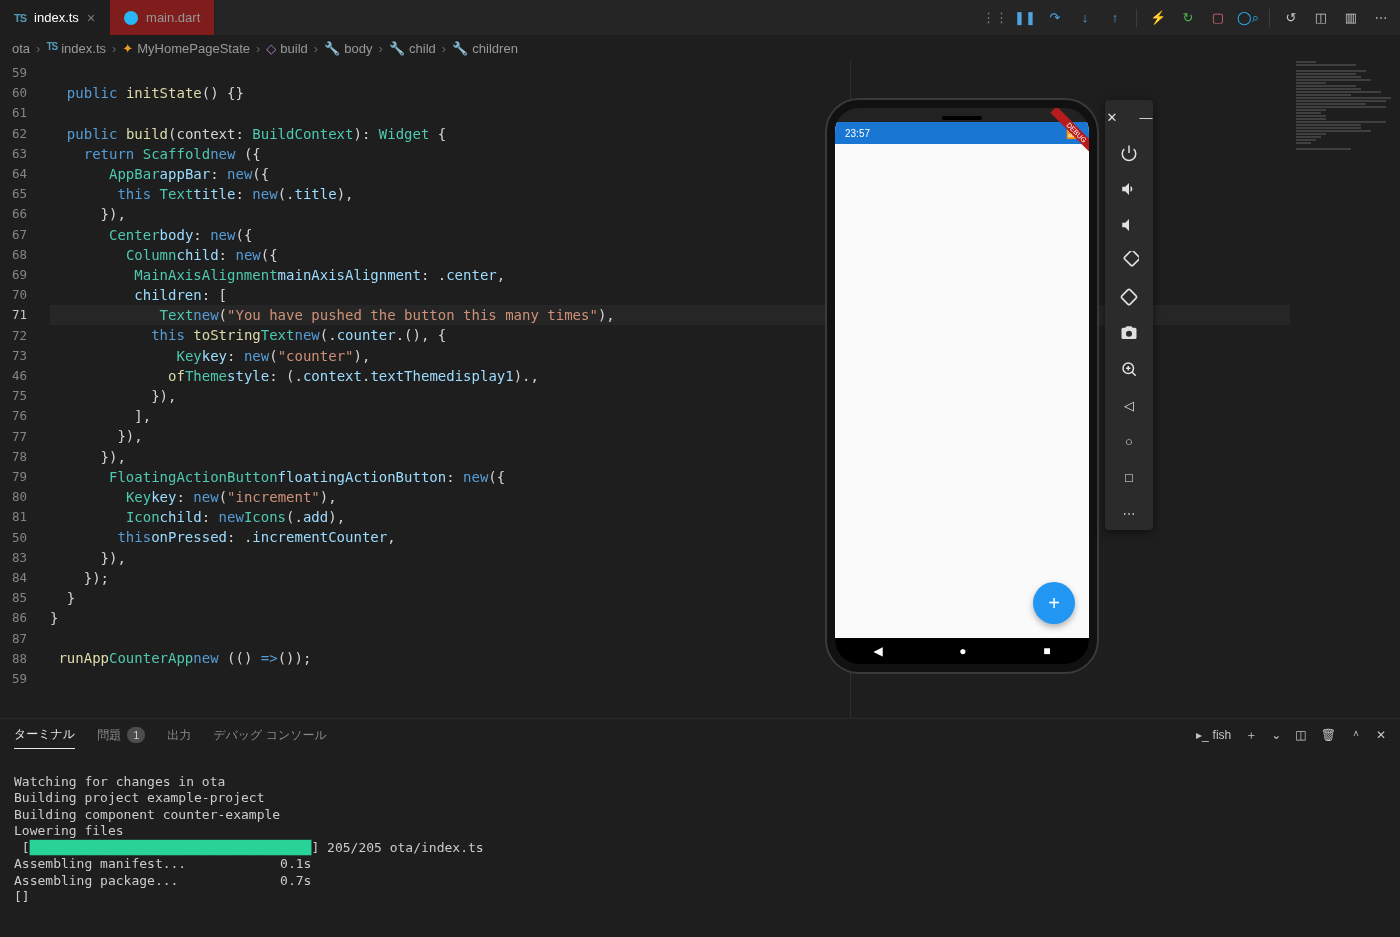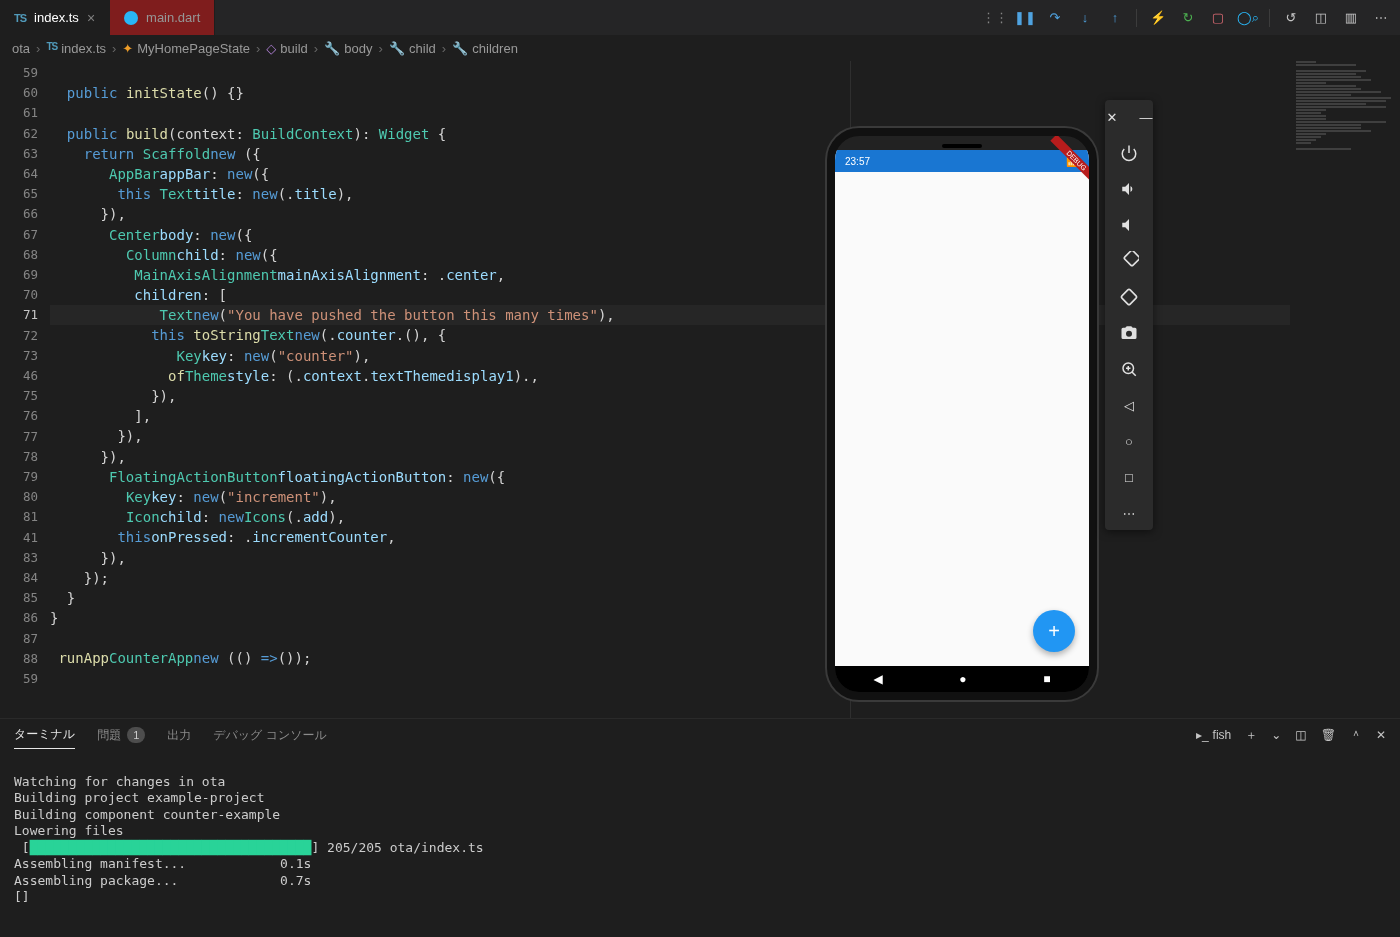--- a/index.html
+++ b/index.html
@@ -14,21 +14,21 @@
 .toolbar-right { display:flex; align-items:center; gap:12px; padding:0 10px; }
 .toolbar-right .ico { width:18px; height:18px; display:flex; align-items:center; justify-content:center; color:#c5c5c5; cursor:pointer; }
 .toolbar-right .sep { width:1px; height:18px; background:#3c3c3c; }
 .breadcrumb { height:26px; display:flex; align-items:center; padding:0 12px; gap:6px; font-size:13px; color:#999; }
 .breadcrumb .bc { display:flex; align-items:flex-start; gap:4px; }
 .breadcrumb .sep { color:#666; }
 .breadcrumb .ts-icn { color:#519aba; font-size:10px; font-weight:bold; letter-spacing:-1px; }
 .breadcrumb .cls-icn { color:#ee9d28; }
 .breadcrumb .mth-icn { color:#b180d7; }
 .editor-area { position:relative; height:657px; display:flex; }
-.gutter { width:50px; text-align:right; padding-right:12px; color:#858585; font-family:Menlo,Consolas,monospace; font-size:12.5px; line-height:20.2px; padding-top:2px; user-select:none; }
+.gutter { width:50px; padding-right:12px; color:#858585; font-family:Menlo,Consolas,monospace; font-size:12.5px; line-height:20.2px; padding-top:2px; user-select:none;padding-left:12px; }
 .gutter .ln.cur { color:#c6c6c6; }
 .code { flex:1; font-family:Menlo,Consolas,monospace; font-size:14px; line-height:20.2px; padding-top:2px; white-space:pre; position:relative; }
 .code .cline { height:20.2px; }
 .code .cline.hl { background:rgba(255,255,255,0.04); }
 .k1 { color:#569cd6; } 
 .k2 { color:#4ec9b0; } 
 .fn { color:#dcdcaa; } 
 .str { color:#ce9178; } 
 .pun { color:#d4d4d4; }
 .id { color:#9cdcfe; }
@@ -40,21 +40,21 @@
 .panel-tabs { height:32px; display:flex; align-items:center; padding:0 14px; gap:22px; font-size:12px; }
 .ptab { color:#8b8b8b; cursor:pointer; padding:5px 0; display:flex; align-items:center; gap:6px; }
 .ptab.active { color:#e7e7e7; border-bottom:1px solid #e7e7e7; }
 .badge { background:#4d4d4d; color:#ccc; border-radius:10px; padding:0 6px; font-size:11px; line-height:16px; }
 .panel-tabs .spacer { flex:1; }
 .panel-actions { display:flex; align-items:center; gap:14px; color:#c5c5c5; }
 .terminal { padding:6px 14px; font-family:Menlo,Consolas,monospace; font-size:13px; line-height:16.5px; color:#cccccc; white-space:pre; }
 .terminal .pbar { background:#29d398; color:#29d398; }
 
 .emulator { position:absolute; left:827px; top:100px; width:270px; height:572px; }
-.phone-frame { width:270px; height:572px; background:#222; border:8px solid #111; border-radius:32px; box-shadow:0 0 0 2px #3a3a3a; position:relative; overflow:hidden;margin-top:28px; }
+.phone-frame { width:270px; height:572px; background:#222; border:8px solid #111; border-radius:32px; box-shadow:0 0 0 2px #3a3a3a; position:relative; overflow:hidden; }
 .phone-speaker { position:absolute; top:8px; left:50%; transform:translateX(-50%); width:40px; height:4px; background:#000; border-radius:2px; z-index:5;}
 .phone-screen { position:absolute; top:14px; left:0; right:0; bottom:26px; background:#fafafa; }
 .status-bar { height:22px; background:#1976d2; color:#fff; display:flex; align-items:center; padding:0 10px; font-size:10px; position:relative; }
 .debug-banner { position:absolute; right:-20px; top:6px; background:#b71c1c; color:#fff; font-size:7px; padding:1px 20px; transform:rotate(45deg); }
 .app-bar { height:48px; background:#2196f3; color:#fff; display:flex; align-items:center; padding:0 16px; font-size:16px; font-weight:500; }
 .app-body { position:absolute; top:70px; left:0; right:0; bottom:0; display:flex; flex-direction:column; align-items:center; justify-content:center; color:#666; }
 .app-body .msg { font-size:9px; color:#555;}
 .app-body .ctr { font-size:24px; color:#333; margin-top:2px;}
 .fab { position:absolute; right:14px; bottom:14px; width:42px; height:42px; border-radius:50%; background:#2196f3; color:#fff; display:flex; align-items:center; justify-content:center; font-size:20px; box-shadow:0 3px 6px rgba(0,0,0,.3);}
 .nav-bar { position:absolute; bottom:0; left:0; right:0; height:26px; background:#000; display:flex; align-items:center; justify-content:space-around; color:#fff; }
@@ -152,21 +152,21 @@
       <div class="ln">72</div>
       <div class="ln">73</div>
       <div class="ln">46</div>
       <div class="ln">75</div>
       <div class="ln">76</div>
       <div class="ln">77</div>
       <div class="ln">78</div>
       <div class="ln">79</div>
       <div class="ln">80</div>
       <div class="ln">81</div>
-      <div class="ln">41</div>
+      <div class="ln">50</div>
       <div class="ln">83</div>
       <div class="ln">84</div>
       <div class="ln">85</div>
       <div class="ln">86</div>
       <div class="ln">87</div>
       <div class="ln">88</div>
       <div class="ln">59</div>
     </div>
   <div class="code" id="code"><div class="cline"></div><div class="cline"><span style="color: rgb(85, 85, 85);">  </span><span class="k1">public</span><span class="pun"> </span><span class="fn">initState</span><span class="pun">() {}</span></div><div class="cline"></div><div class="cline"><span style="color: rgb(85, 85, 85);">  </span><span class="k1">public</span><span class="pun"> </span><span class="fn">build</span><span class="pun">(context: </span><span class="k2">BuildContext</span><span class="pun">): </span><span class="k2">Widget</span><span class="pun"> {</span></div><div class="cline"><span style="color: rgb(85, 85, 85);">    </span><span class="k1">return</span><span class="pun"> </span><span class="k2">Scaffold</span><span class="k1">new</span><span class="pun"> </span><span class="pun">({</span></div><div class="cline"><span style="color: rgb(85, 85, 85);">      </span><span class="pun"> </span><span class="k2">AppBar</span><span class="id">appBar</span><span class="pun">: </span><span class="k1">new</span><span class="pun">({</span></div><div class="cline"><span style="color: rgb(85, 85, 85);">        </span><span class="k1">this</span><span class="pun"> </span><span class="k2">Text</span><span class="id">title</span><span class="pun">: </span><span class="k1">new</span><span class="pun">(</span><span class="pun">.</span><span class="id">title</span><span class="pun">),</span></div><div class="cline"><span style="color: rgb(85, 85, 85);">      </span><span class="pun">}),</span></div><div class="cline"><span style="color: rgb(85, 85, 85);">      </span><span class="pun"> </span><span class="k2">Center</span><span class="id">body</span><span class="pun">: </span><span class="k1">new</span><span class="pun">({</span></div><div class="cline"><span style="color: rgb(85, 85, 85);">        </span><span class="pun"> </span><span class="k2">Column</span><span class="id">child</span><span class="pun">: </span><span class="k1">new</span><span class="pun">({</span></div><div class="cline"><span style="color: rgb(85, 85, 85);">          </span><span class="k2">MainAxisAlignment</span><span class="id">mainAxisAlignment</span><span class="pun">: </span><span class="pun">.</span><span class="id">center</span><span class="pun">,</span></div><div class="cline"><span style="color: rgb(85, 85, 85);">          </span><span class="id">children</span><span class="pun">: </span><span class="pun">[</span></div><div class="cline hl"><span style="color: rgb(85, 85, 85);">            </span><span class="pun"> </span><span class="k2">Text</span><span class="k1">new</span><span class="pun">(</span><span class="str">"You have pushed the button this many times"</span><span class="pun">),</span></div><div class="cline"><span style="color: rgb(85, 85, 85);">            </span><span class="k1">this</span><span class="pun"> </span><span class="fn">toString</span><span class="k2">Text</span><span class="k1">new</span><span class="pun">(</span><span class="pun">.</span><span class="id">counter</span><span class="pun">.</span><span class="pun">(), {</span></div><div class="cline"><span style="color: rgb(85, 85, 85);">              </span><span class="pun"> </span><span class="k2">Key</span><span class="id">key</span><span class="pun">: </span><span class="k1">new</span><span class="pun">(</span><span class="str">"counter"</span><span class="pun">),</span></div><div class="cline"><span style="color: rgb(85, 85, 85);">              </span><span class="fn">of</span><span class="k2">Theme</span><span class="id">style</span><span class="pun">: </span><span class="pun">(</span><span class="pun">.</span><span class="id">context</span><span class="pun">.</span><span class="id">textTheme</span><span class="id">display1</span><span class="pun">).</span><span class="pun">,</span></div><div class="cline"><span style="color: rgb(85, 85, 85);">            </span><span class="pun">}),</span></div><div class="cline"><span style="color: rgb(85, 85, 85);">          </span><span class="pun">],</span></div><div class="cline"><span style="color: rgb(85, 85, 85);">        </span><span class="pun">}),</span></div><div class="cline"><span style="color: rgb(85, 85, 85);">      </span><span class="pun">}),</span></div><div class="cline"><span style="color: rgb(85, 85, 85);">      </span><span class="pun"> </span><span class="k2">FloatingActionButton</span><span class="id">floatingActionButton</span><span class="pun">: </span><span class="k1">new</span><span class="pun">({</span></div><div class="cline"><span style="color: rgb(85, 85, 85);">        </span><span class="pun"> </span><span class="k2">Key</span><span class="id">key</span><span class="pun">: </span><span class="k1">new</span><span class="pun">(</span><span class="str">"increment"</span><span class="pun">),</span></div><div class="cline"><span style="color: rgb(85, 85, 85);">        </span><span class="pun"> </span><span class="k2">Icon</span><span class="id">child</span><span class="pun">: </span><span class="k1">new</span><span class="k2">Icons</span><span class="pun">(</span><span class="pun">.</span><span class="id">add</span><span class="pun">),</span></div><div class="cline"><span style="color: rgb(85, 85, 85);">        </span><span class="k1">this</span><span class="id">onPressed</span><span class="pun">: </span><span class="pun">.</span><span class="id">incrementCounter</span><span class="pun">,</span></div><div class="cline"><span style="color: rgb(85, 85, 85);">      </span><span class="pun">}),</span></div><div class="cline"><span style="color: rgb(85, 85, 85);">    </span><span class="pun">});</span></div><div class="cline"><span style="color: rgb(85, 85, 85);">  </span><span class="pun">}</span></div><div class="cline"><span class="pun">}</span></div><div class="cline"></div><div class="cline"><span class="pun"> </span><span class="fn">runApp</span><span class="k2">CounterApp</span><span class="k1">new</span><span class="pun"> </span><span class="pun">(() </span><span class="k1">=&gt;</span><span class="pun">());</span></div><div class="cline"></div></div>
 </div>

